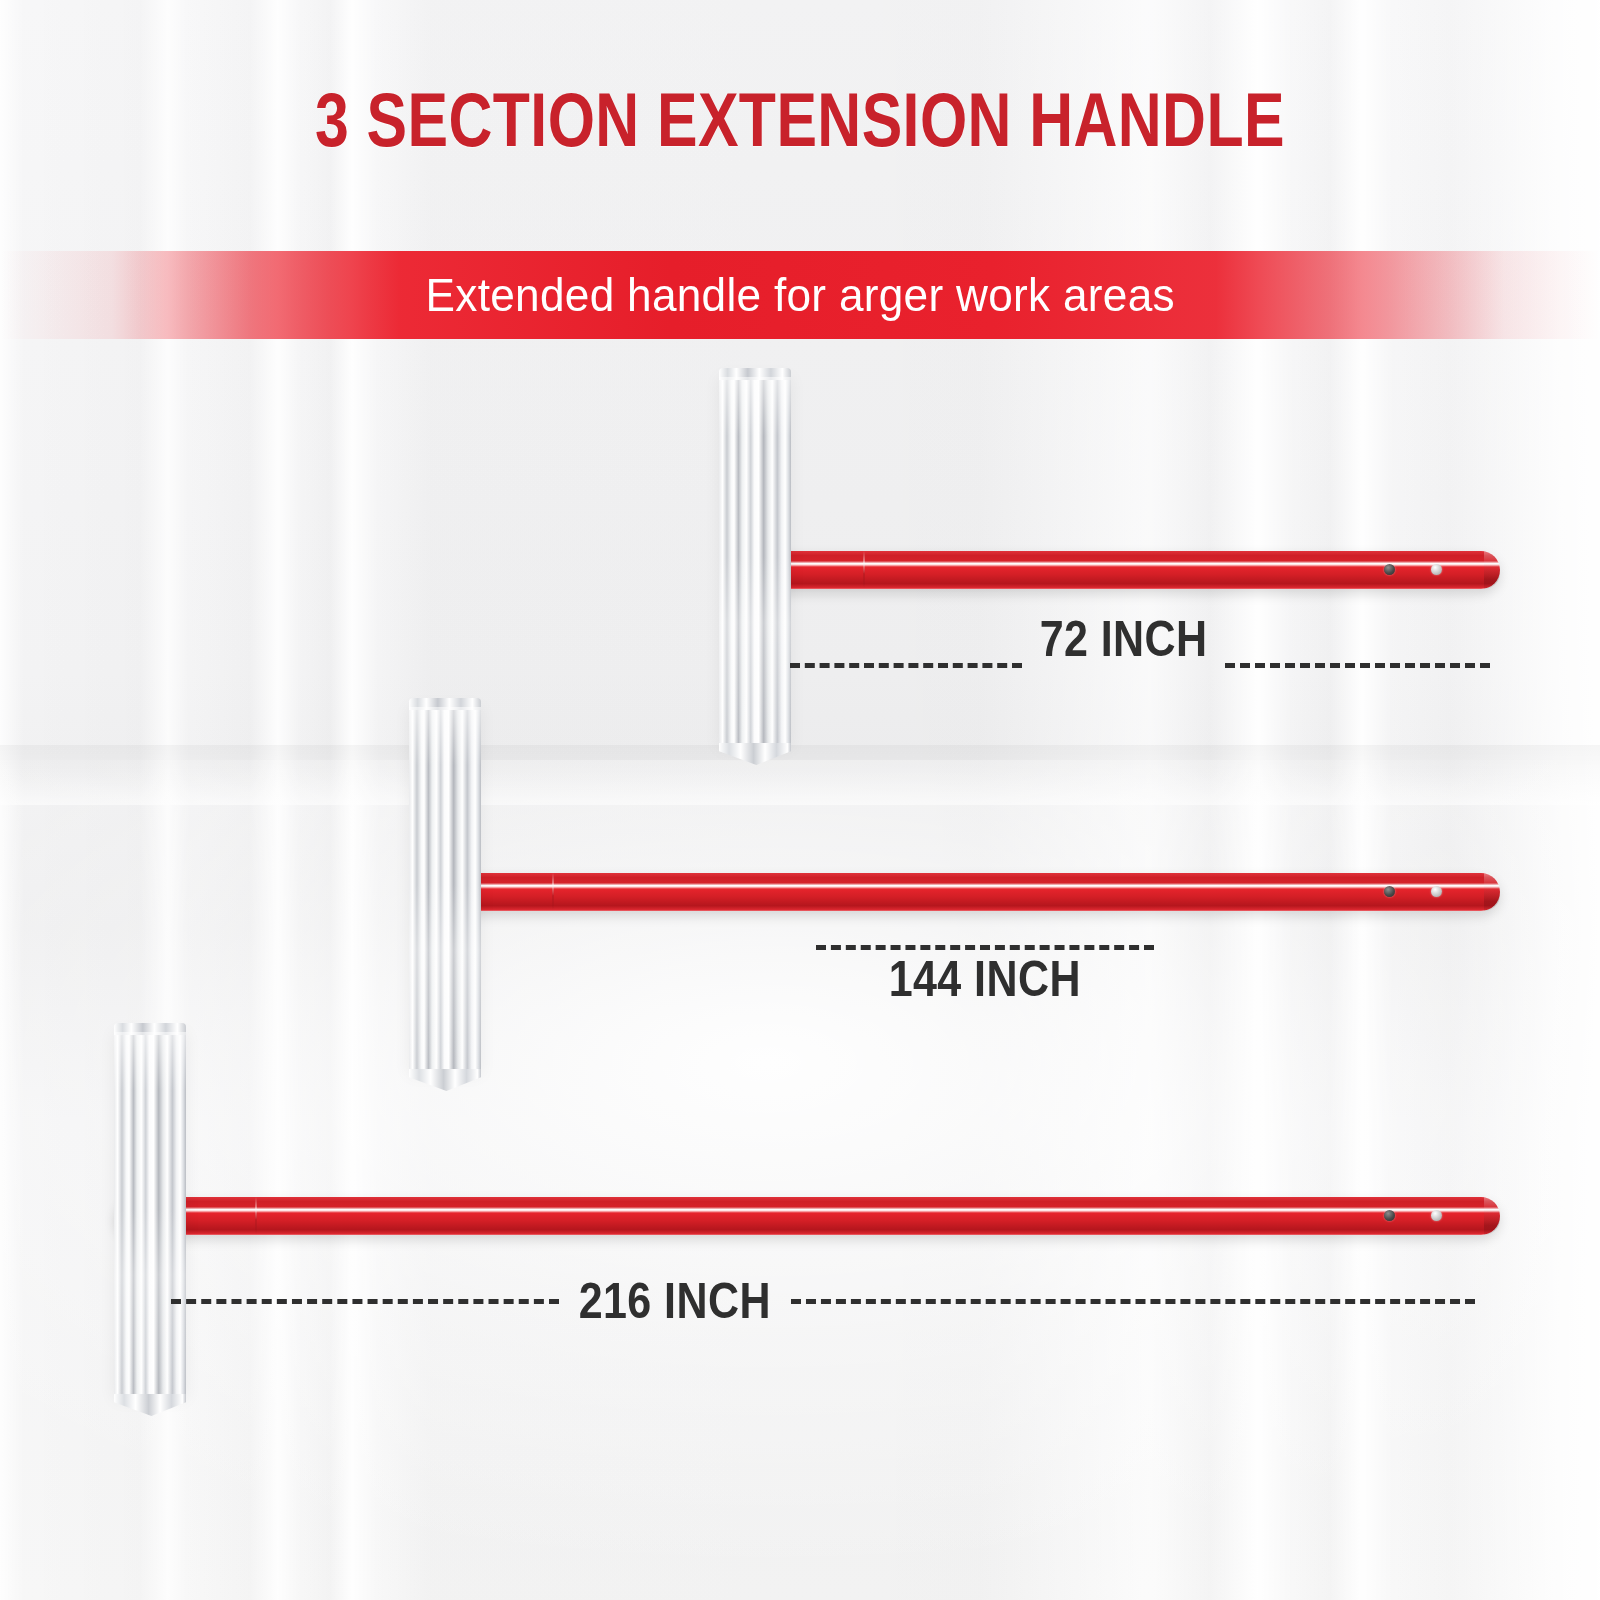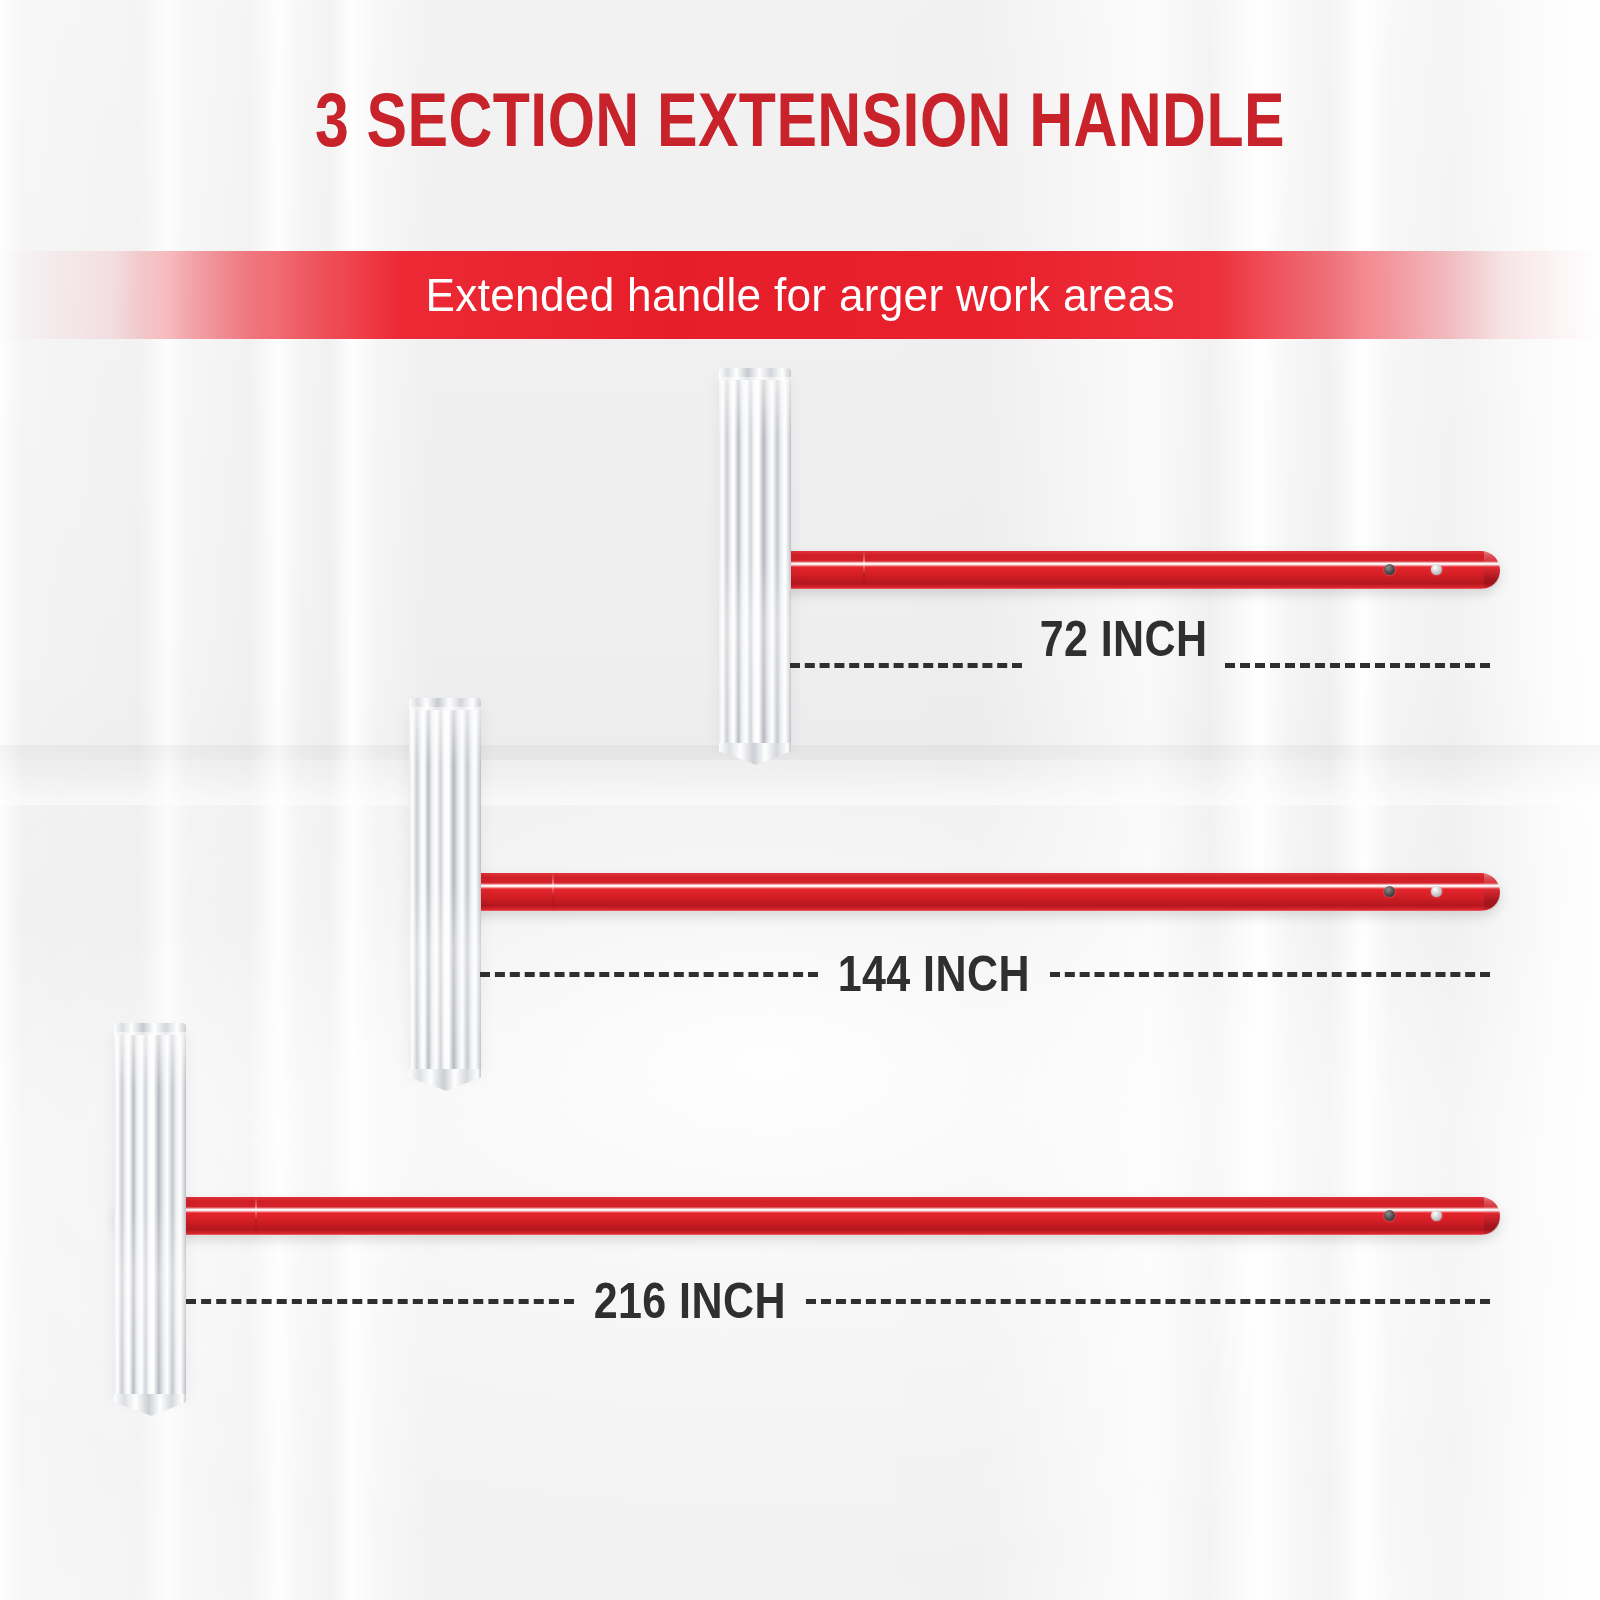--- a/index.html
+++ b/index.html
@@ -283,25 +283,25 @@
       <div class="post-bottom"></div>
     </div>
   </div>
 
   <div class="dim" style="left:790px; top:610px; width:700px;align-items:flex-end;">
     <div class="dash" style="width:232px;"></div>
     <div class="dim-label">72 INCH</div>
     <div class="dash" style="flex:1 1 auto;"></div>
   </div>
 
-  <div class="dim" style="left:480px; top:945px; width:1010px;">
+  <div class="dim" style="left:480px; top:945px; width:1010px;flex-direction:column;">
     <div class="dash" style="width:338px;"></div>
     <div class="dim-label">144 INCH</div>
     <div class="dash" style="flex:1 1 auto;"></div>
   </div>
 
-  <div class="dim" style="left:186px; top:1272px; width:1304px;">
+  <div class="dim" style="left:171px; top:1272px; width:1304px;">
     <div class="dash" style="width:388px;"></div>
     <div class="dim-label">216 INCH</div>
     <div class="dash" style="flex:1 1 auto;"></div>
   </div>
 
 </div>
 
 </body></html>

